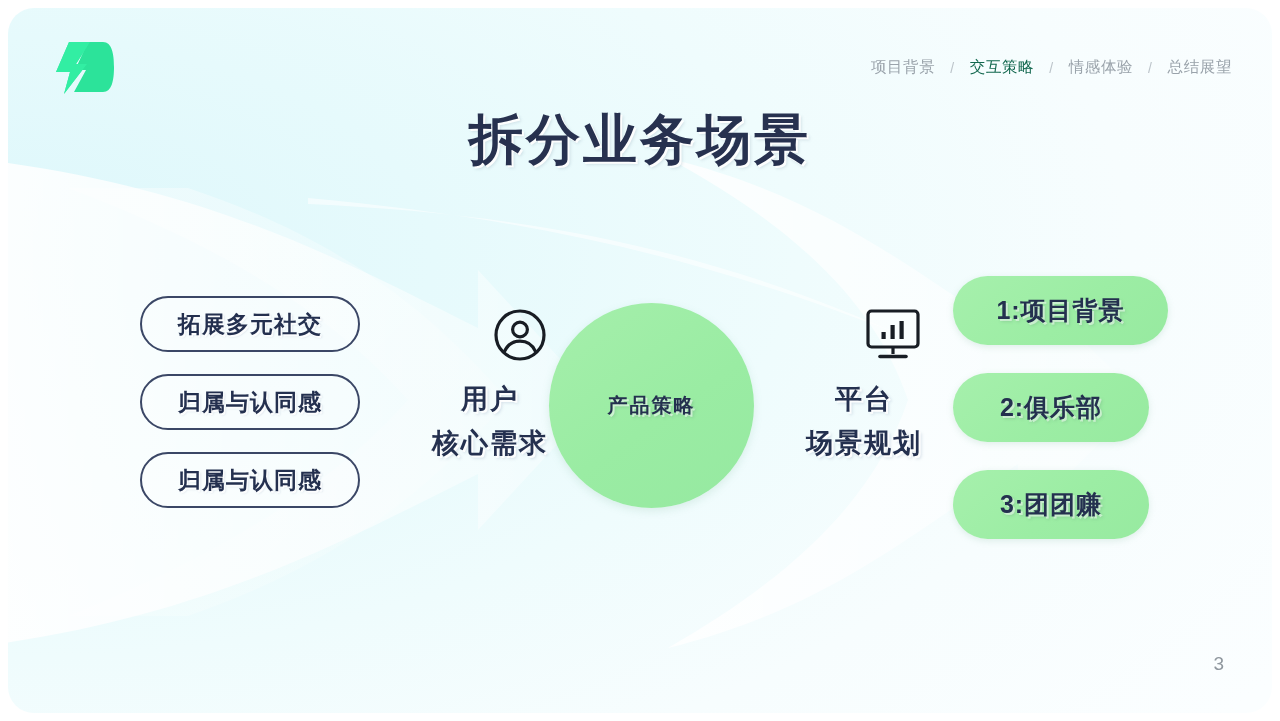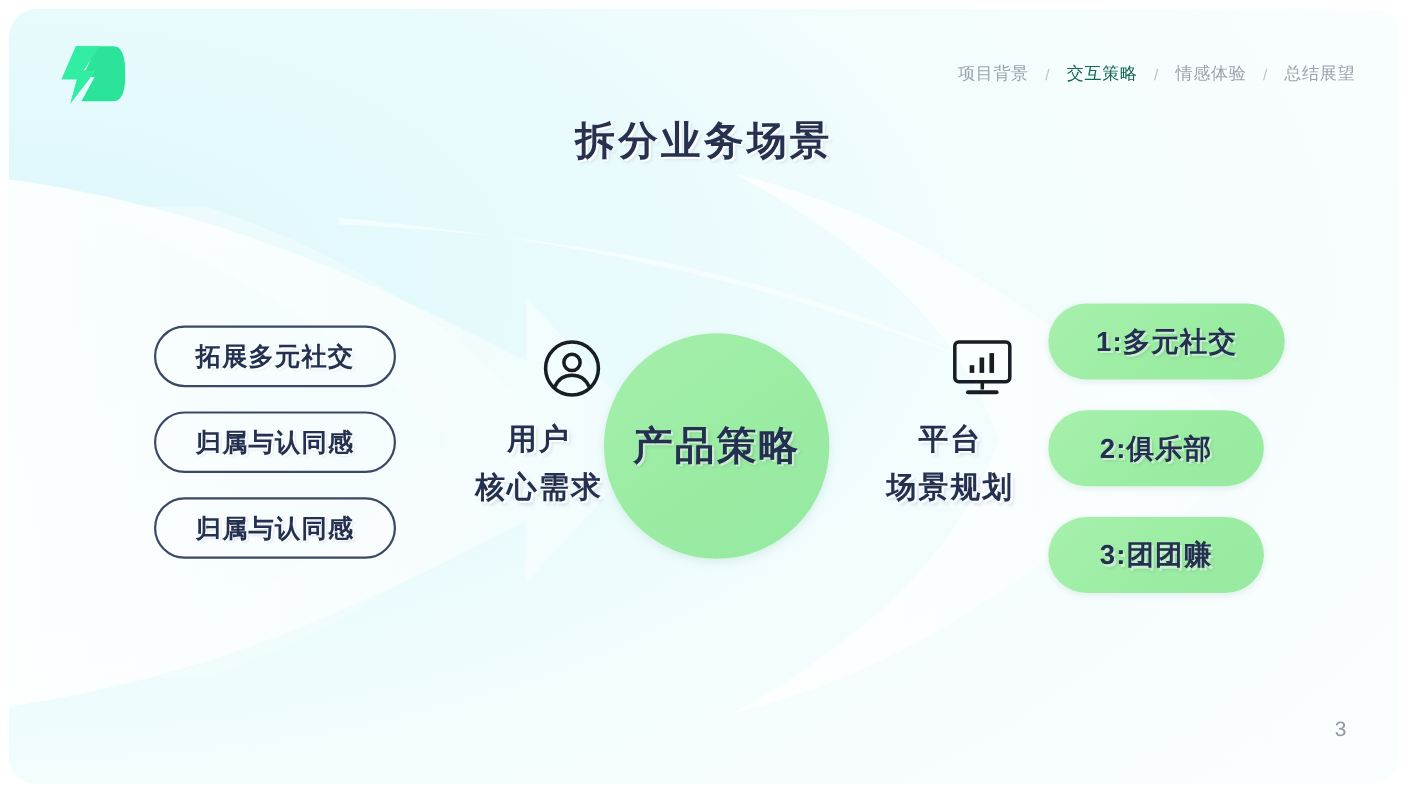--- a/index.html
+++ b/index.html
@@ -57,21 +57,21 @@
   .crumb.active { color: #13684f; font-weight: 400; }
   .crumb-sep { color: #bcc4ca; font-size: 14px; }
 
   
   .page-title {
     position: absolute;
     left: 0;
     right: 0;
     top: 96px;
     text-align: center;
-    font-size: 36px;
+    font-size: 54px;
     font-weight: 900;
     letter-spacing: 3px;
     color: #27314f;
     text-shadow: 2px 2px 0 rgba(255,255,255,0.95), 3px 3px 3px rgba(120,140,160,0.22);
   }
 
   
   .left-col {
     position: absolute;
     left: 132px;
@@ -128,21 +128,21 @@
     width: 205px;
     height: 205px;
     border-radius: 50%;
     background: linear-gradient(145deg, #a5efab 0%, #9aeca3 55%, #96e9a1 100%);
     display: flex;
     align-items: center;
     justify-content: center;
     box-shadow: 0 3px 9px rgba(110,170,140,0.18);
   }
   .circle-label {
-    font-size: 36px;
+    font-size: 20px;
     font-weight: 900;
     letter-spacing: 2px;
     color: #24304f;
     text-shadow: 2px 2px 0 rgba(255,255,255,0.55), 3px 3px 3px rgba(90,140,110,0.28);
   }
 
   
   .right-col {
     position: absolute;
     left: 945px;
@@ -279,21 +279,21 @@
       </svg>
     </div>
     <div class="stage-label">
       <div>平台</div>
       <div>场景规划</div>
     </div>
   </div>
 
   <div class="right-col">
     <div class="pill-green w1">
-      <span>1:多元社交</span>
+      <span>1:项目背景</span>
     </div>
     <div class="pill-green w2">
       <span>2:俱乐部</span>
     </div>
     <div class="pill-green w3">
       <span>3:团团赚</span>
     </div>
   </div>
 
   <div class="page-num">3</div>

